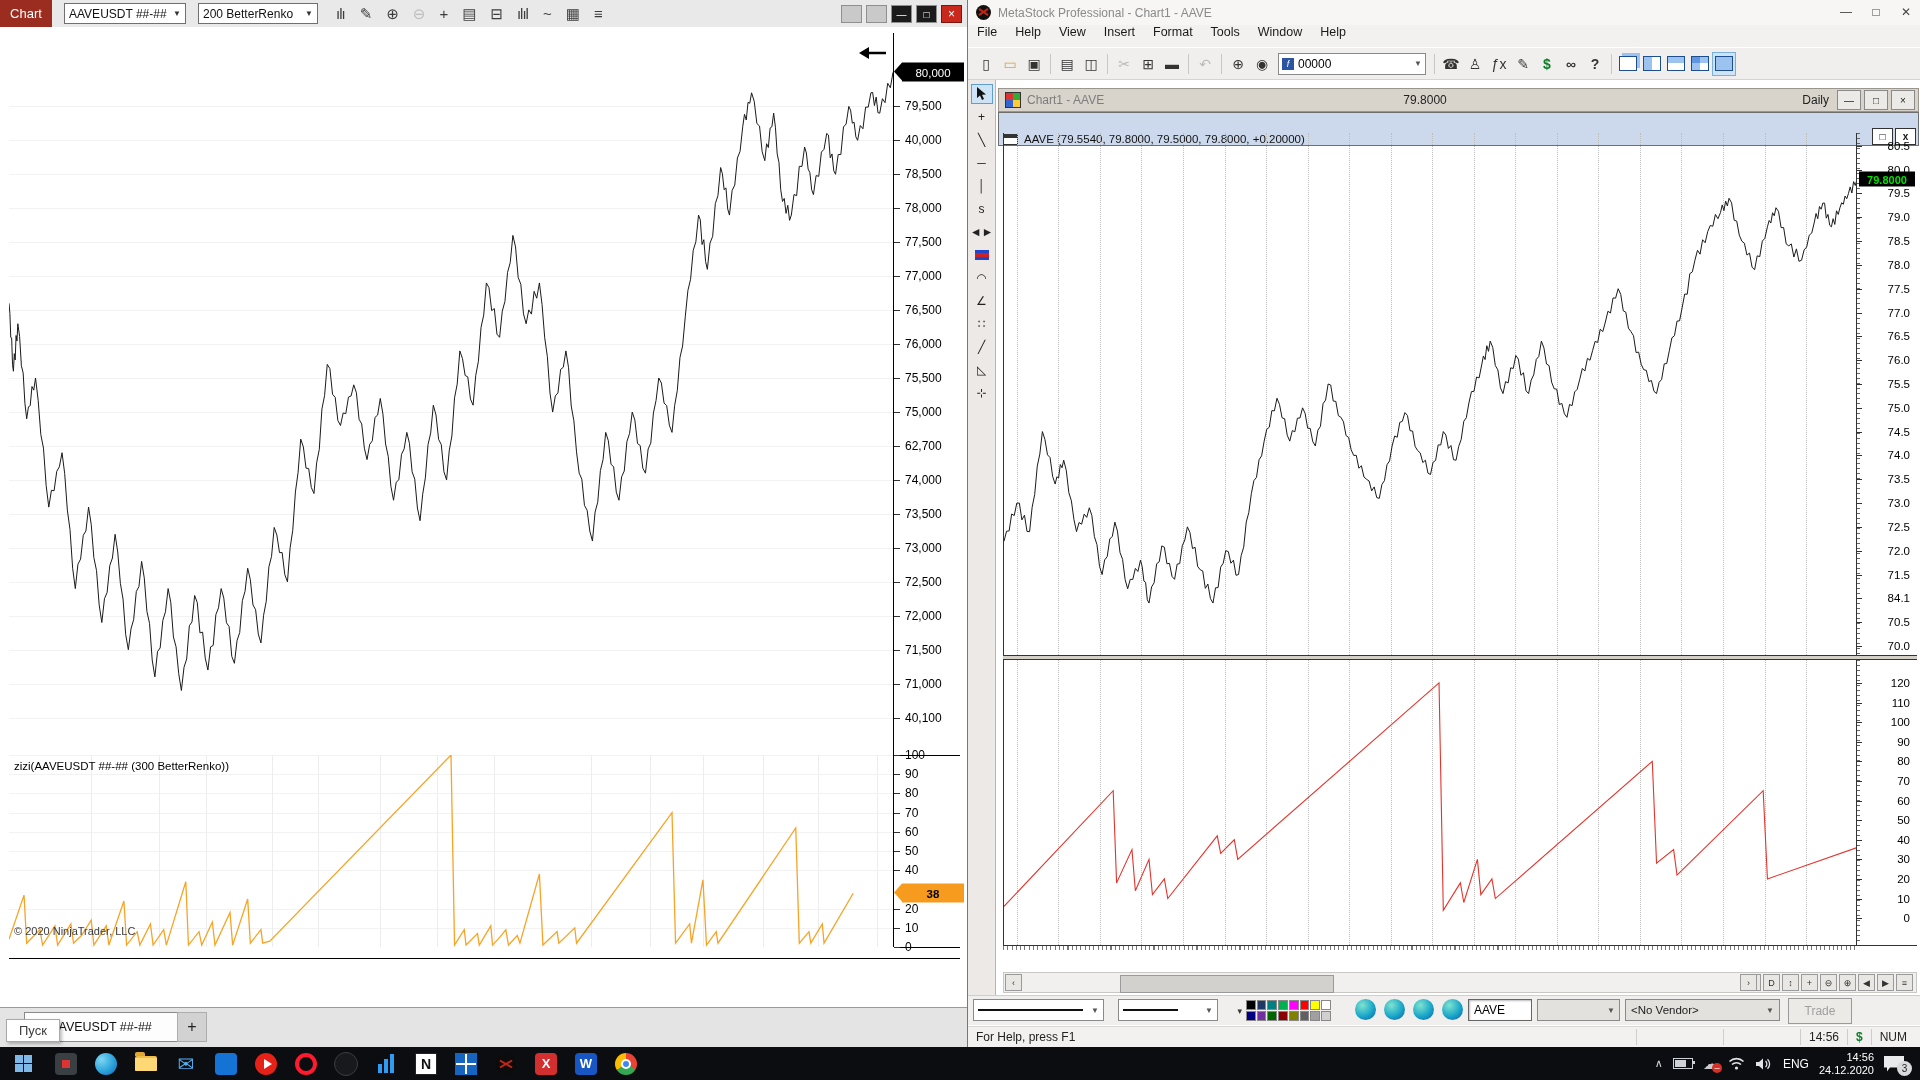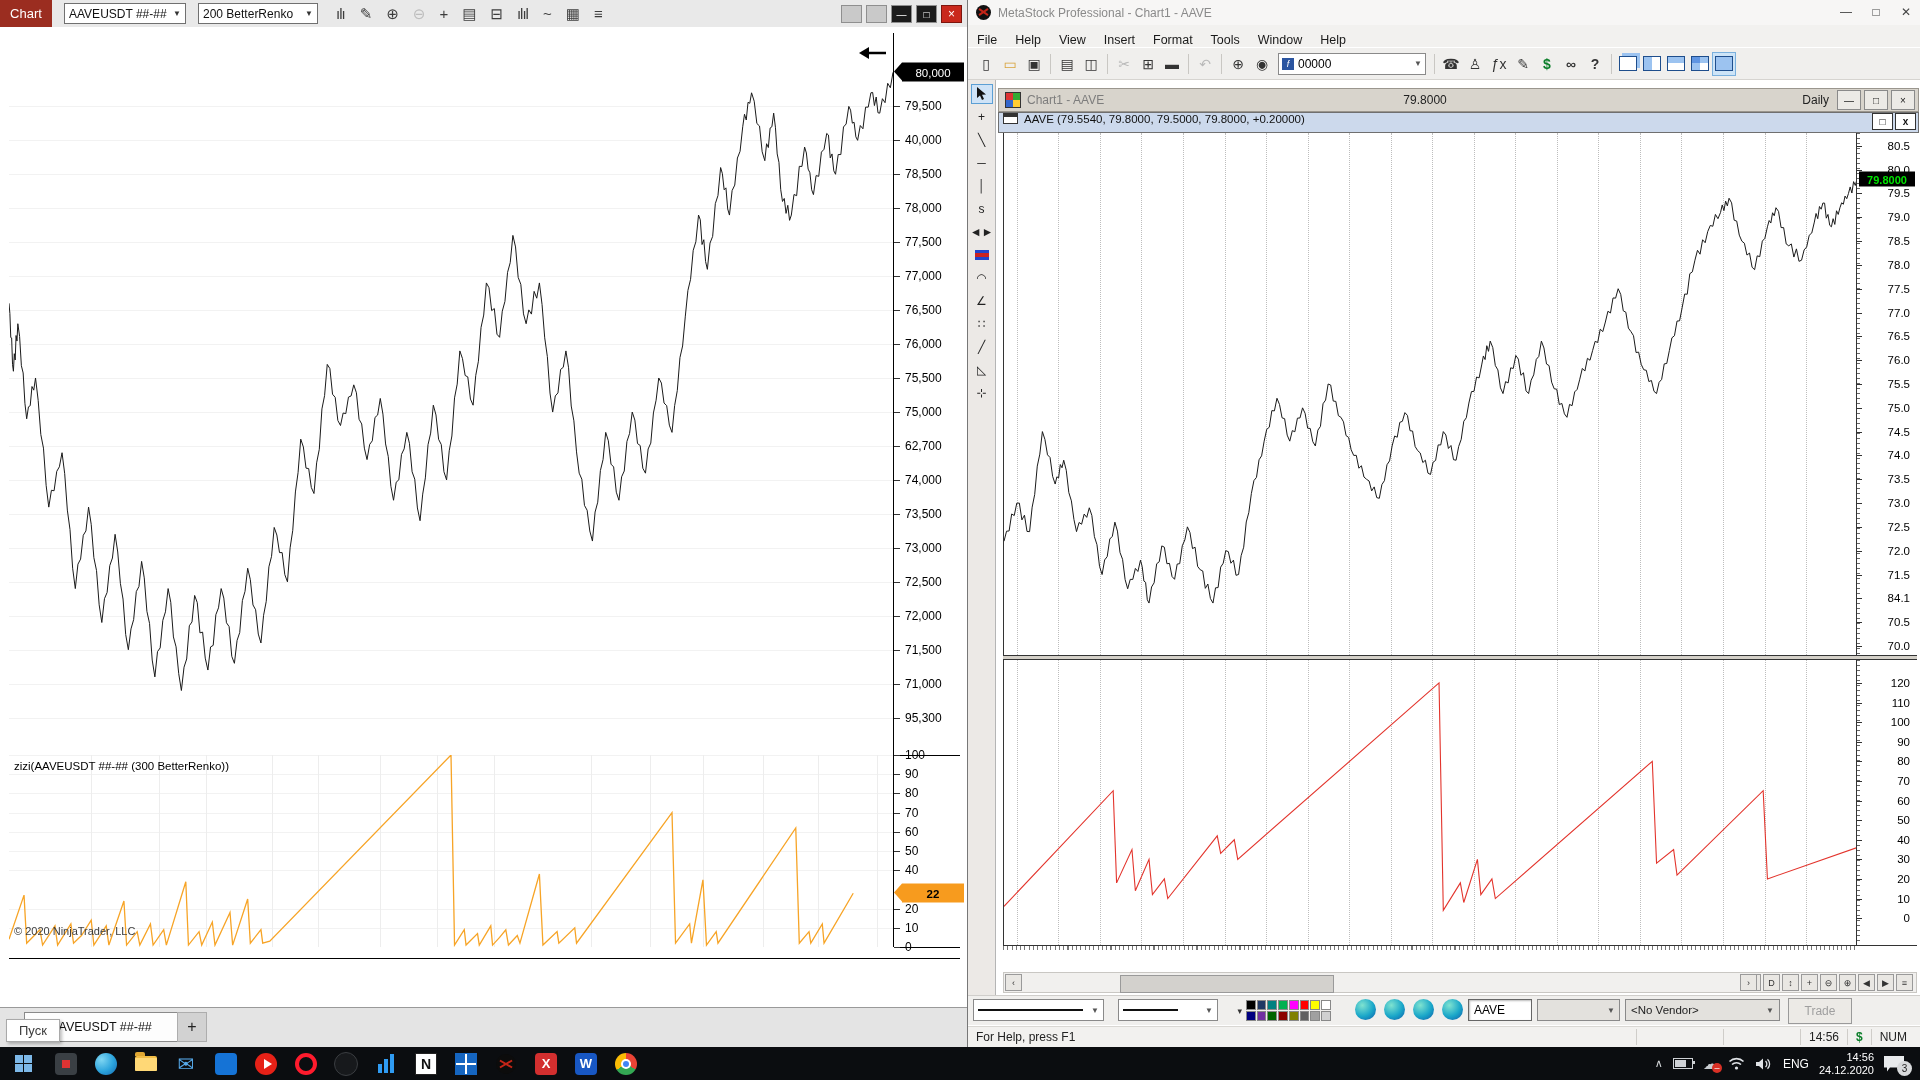--- a/index.html
+++ b/index.html
@@ -49,21 +49,21 @@
   #start-tooltip{position:absolute;left:6px;top:1019px;padding:3px 12px;background:#fff;border:1px solid #a9a9a9;box-shadow:2px 2px 3px rgba(0,0,0,.25);font-size:13px;color:#3c3c3c;z-index:40;}
   
   #ms-window{position:absolute;left:967px;top:0;width:953px;height:1047px;background:#f2f1ef;border-left:1px solid #777;}
   #ms-titlebar{position:absolute;left:0;top:0;width:100%;height:25px;background:#f7f6f5;display:flex;align-items:center;}
   #ms-app-icon{width:15px;height:15px;margin:0 7px 0 8px;position:relative;background:#111;border-radius:50%;}
   #ms-app-icon::before{content:'';position:absolute;left:2px;top:6px;width:11px;height:2px;background:#c42518;transform:rotate(35deg);}
   #ms-app-icon::after{content:'';position:absolute;left:2px;top:6px;width:11px;height:2px;background:#c42518;transform:rotate(-35deg);}
   #ms-title{font-size:12px;color:#8a8a8a;}
   #ms-titlectl{position:absolute;right:0;top:0;display:flex;}
   .tctl{width:30px;height:24px;display:flex;align-items:center;justify-content:center;font-size:12px;color:#444;}
-  #ms-menubar{position:absolute;left:0;top:25px;width:100%;height:22px;display:flex;align-items:flex-end;background:#f2f1ef;}
+  #ms-menubar{position:absolute;left:0;top:25px;width:100%;height:22px;display:flex;align-items:flex-start;background:#f2f1ef;}
   .menu-item{padding:0 9px;font-size:12.5px;color:#1a1a1a;}
   #ms-toolbar{position:absolute;left:0;top:47px;width:100%;height:33px;background:#f0efed;border-top:1px solid #fff;border-bottom:1px solid #d6d4d0;display:flex;align-items:center;padding-left:6px;box-sizing:border-box;}
   .tb-btn{width:24px;height:24px;display:flex;align-items:center;justify-content:center;font-size:14px;color:#333;}
   .tb-btn.dis{color:#b9b9b9;}
   .tb-sep{width:1px;height:20px;background:#c9c7c3;margin:0 4px;}
   #ms-symbolbox{width:140px;height:20px;background:#fff;border:1px solid #8a8a8a;display:flex;align-items:center;font-size:12px;margin:0 4px;padding:0 3px;}
   #ms-symbolbox .fico{width:12px;height:12px;background:#2b55a0;color:#fff;font-size:9px;font-style:italic;display:flex;align-items:center;justify-content:center;margin-right:4px;}
   #ms-symbolbox .caret{margin-left:auto;font-size:8px;color:#555;}
   .winic{width:16px;height:13px;border:1px solid #1f4e8c;background:#fff;position:relative;}
   .winic.v{background:linear-gradient(90deg,#9cc3f0 50%,#fff 50%);}
@@ -80,21 +80,21 @@
   .flagic div{flex:1;}
   #ms-client{position:absolute;left:28px;top:80px;width:925px;height:915px;background:#fff;}
   #ms-child-title{position:absolute;left:2px;top:8px;right:2px;height:24px;background:#d8d4cc;border:1px solid #9a968e;display:flex;align-items:center;box-sizing:border-box;}
   #ms-child-icon{width:14px;height:14px;margin:0 6px;display:grid;grid-template-columns:1fr 1fr;grid-template-rows:1fr 1fr;border:1px solid #333;}
   #ms-child-icon div:nth-child(1){background:#d33;}#ms-child-icon div:nth-child(2){background:#3a3;}
   #ms-child-icon div:nth-child(3){background:#36c;}#ms-child-icon div:nth-child(4){background:#fc3;}
   #ms-child-title .ctitle{font-size:12px;color:#7d7d7d;}
   #ms-child-title .cprice{position:absolute;left:44%;font-size:12px;color:#222;}
   #ms-child-title .cperiod{font-size:12px;color:#222;margin-left:auto;margin-right:8px;}
   .child-btn{width:22px;height:18px;background:#eceae6;border:1px solid #8a8a8a;display:flex;align-items:center;justify-content:center;font-size:10px;margin-right:3px;color:#222;}
-  #ms-dataline{position:absolute;left:2px;top:32px;right:2px;height:21px;background:#ccd9ec;border:1px solid #6f6f6f;display:flex;align-items:flex-start;box-sizing:border-box;}
+  #ms-dataline{position:absolute;left:2px;top:32px;right:2px;height:34px;background:#ccd9ec;border:1px solid #6f6f6f;display:flex;align-items:flex-end;box-sizing:border-box;}
   #ms-dataline .dlicon{width:15px;height:11px;background:#fff;border:1px solid #333;border-top:4px solid #333;margin:0 6px 0 4px;box-sizing:border-box;}
   #ms-dataline .dltext{font-size:11.5px;color:#111;}
   #ms-dataline .dlbtns{margin-left:auto;display:flex;margin-right:2px;}
   .dl-btn{width:19px;height:15px;background:#fff;border:1px solid #333;display:flex;align-items:center;justify-content:center;font-size:10px;margin-left:2px;color:#111;font-weight:bold;}
   #ms-price-pane{position:absolute;left:7px;top:53px;width:853px;height:522px;border-left:1px solid #333;overflow:hidden;}
   #ms-price-axis{position:absolute;left:860px;top:53px;width:61px;height:522px;border-left:1px solid #333;}
   .ms-axis .vtick .lbl{left:auto;right:8px;font-size:11.5px;}
   .ms-axis .vtick .dash{width:5px;}
   .ms-axis::before{content:'';position:absolute;left:0;top:0;bottom:0;width:3px;
     background:repeating-linear-gradient(180deg,#666 0 1px,transparent 1px 5px);}
@@ -285,21 +285,21 @@
           <div class="vtick" style="top: 85.42%;">
             <div class="dash"></div>
             <div class="lbl">71,500</div>
           </div>
           <div class="vtick" style="top: 90.12%;">
             <div class="dash"></div>
             <div class="lbl">71,000</div>
           </div>
           <div class="vtick" style="top: 94.83%;">
             <div class="dash"></div>
-            <div class="lbl">95,300</div>
+            <div class="lbl">40,100</div>
           </div>
         </div>
       <div id="nt-divider"></div>
       <div id="nt-osc-pane">
         <div id="nt-osc-grid">
             <div class="gridh" style="top: 0%; background: rgb(242, 242, 242);"></div>
             <div class="gridh" style="top: 10%; background: rgb(242, 242, 242);"></div>
             <div class="gridh" style="top: 20%; background: rgb(242, 242, 242);"></div>
             <div class="gridh" style="top: 30%; background: rgb(242, 242, 242);"></div>
             <div class="gridh" style="top: 40%; background: rgb(242, 242, 242);"></div>
@@ -323,21 +323,21 @@
             <div class="gridv" style="left: 98.2%;"></div>
           </div>
         <svg class="fill" viewBox="0 0 1000 600" preserveAspectRatio="none" id="chart-nt-osc">
             <polyline points="0.0,576.0 17.0,438.0 20.0,588.0 35.0,546.0 38.0,594.0 52.0,534.0 55.0,594.0 70.0,528.0 73.0,588.0 82.0,564.0 93.0,516.0 96.0,594.0 110.0,534.0 113.0,594.0 130.0,456.0 133.0,594.0 145.0,552.0 148.0,594.0 160.0,528.0 163.0,594.0 175.0,546.0 178.0,594.0 200.0,396.0 203.0,594.0 215.0,552.0 218.0,594.0 230.0,522.0 233.0,594.0 250.0,492.0 253.0,594.0 270.0,450.0 273.0,588.0 285.0,546.0 287.0,588.0 295.0,582.0 500.0,0.0 504.0,594.0 515.0,546.0 517.0,594.0 530.0,558.0 532.0,594.0 545.0,534.0 547.0,594.0 555.0,570.0 562.0,546.0 565.0,594.0 575.0,564.0 578.0,588.0 600.0,372.0 604.0,594.0 620.0,552.0 622.0,588.0 640.0,540.0 642.0,588.0 750.0,180.0 754.0,588.0 770.0,528.0 772.0,588.0 785.0,390.0 789.0,594.0 800.0,552.0 802.0,588.0 890.0,228.0 894.0,588.0 905.0,552.0 907.0,588.0 920.0,528.0 922.0,588.0 955.0,432.0" fill="none" stroke="#f7a426" stroke-width="1.3" vector-effect="non-scaling-stroke"></polyline>
           </svg>
       </div>
       <div id="nt-osc-label">zizi(AAVEUSDT ##-## (300 BetterRenko))</div>
       <div id="nt-copyright">© 2020 NinjaTrader, LLC</div>
       <div id="nt-osc-axis" class="nt-axis">
         <div class="axis-line-v"></div>
-        <div class="axis-marker" id="nt-osc-marker" style="top: 72%;">22</div>
+        <div class="axis-marker" id="nt-osc-marker" style="top: 72%;">38</div>
       <div class="vtick" style="top: 0%;">
             <div class="dash"></div>
             <div class="lbl">100</div>
           </div>
           <div class="vtick" style="top: 10%;">
             <div class="dash"></div>
             <div class="lbl">90</div>
           </div>
           <div class="vtick" style="top: 20%;">
             <div class="dash"></div>

